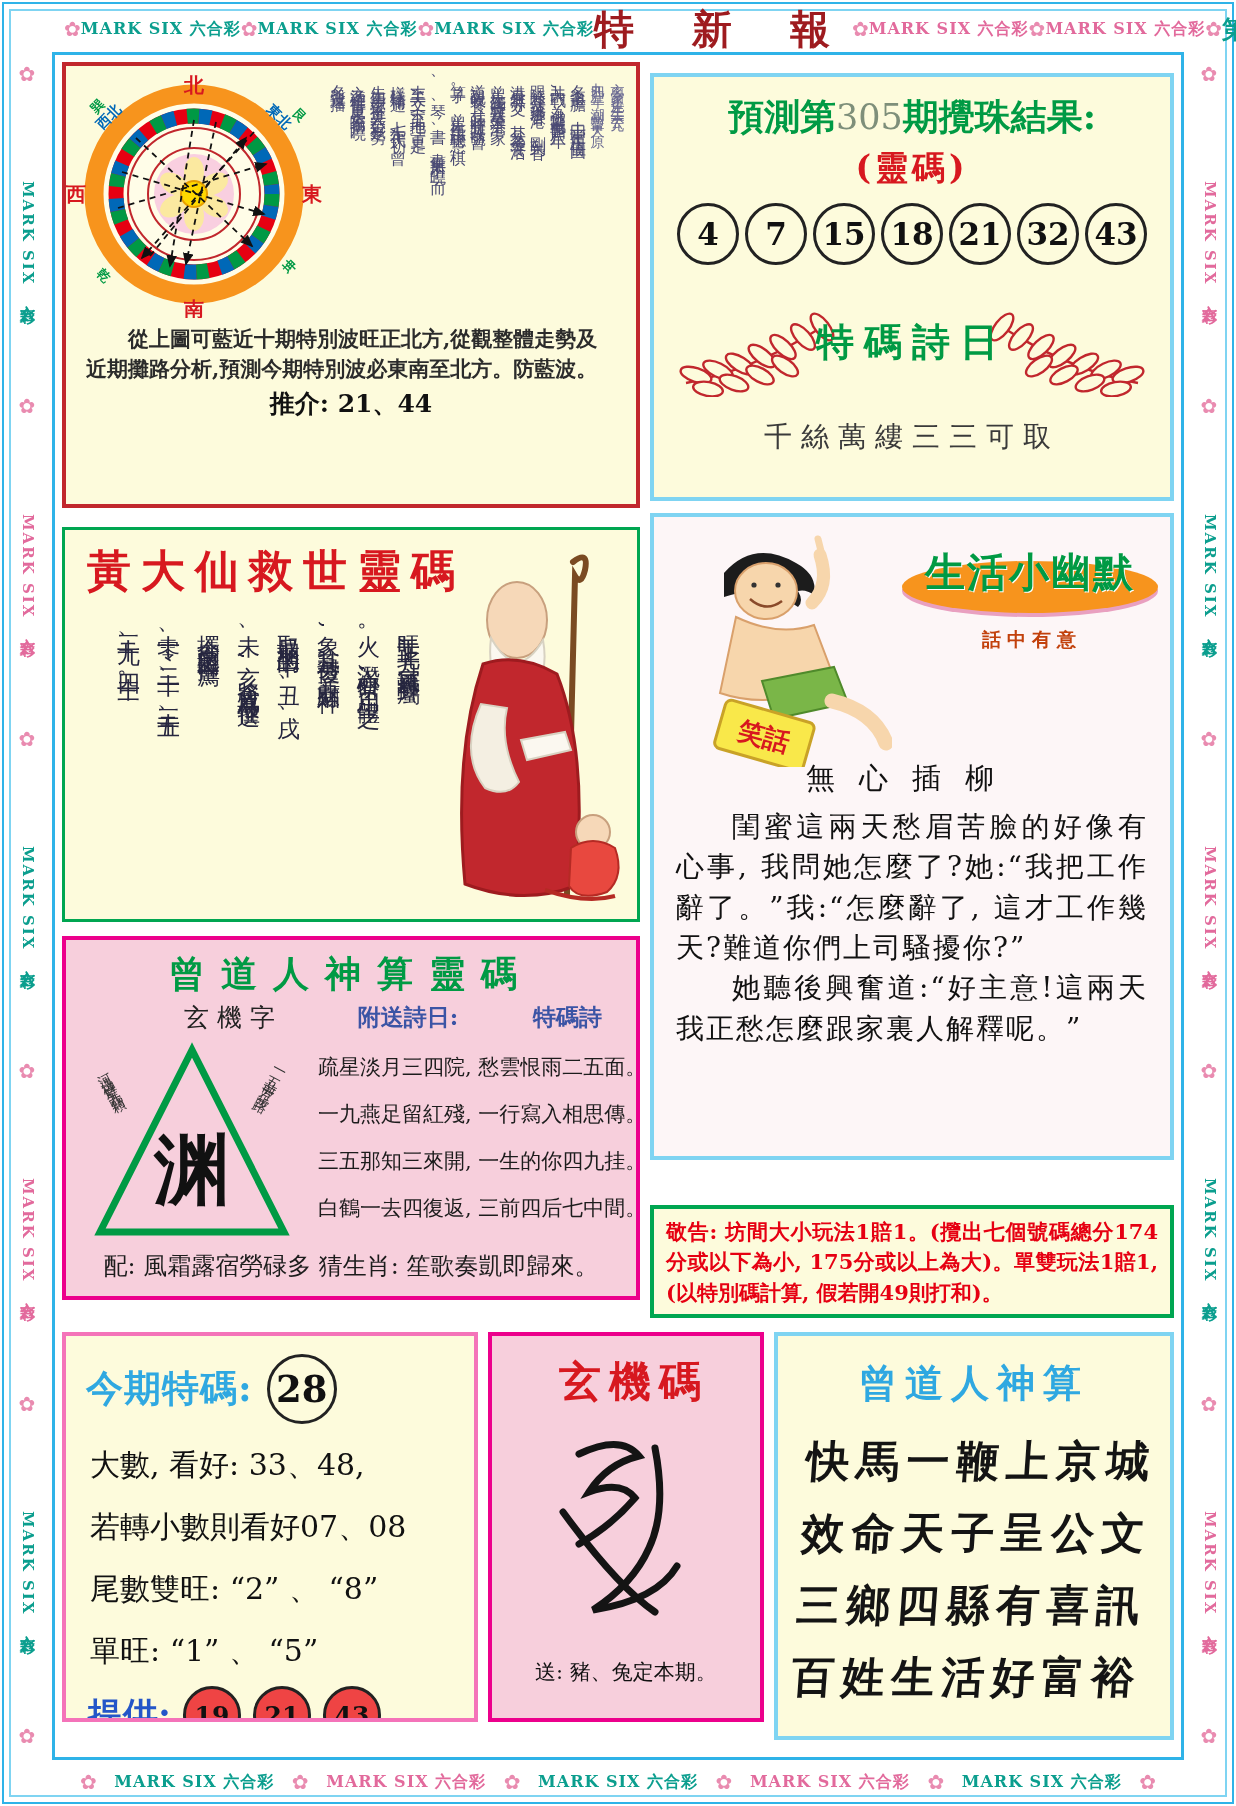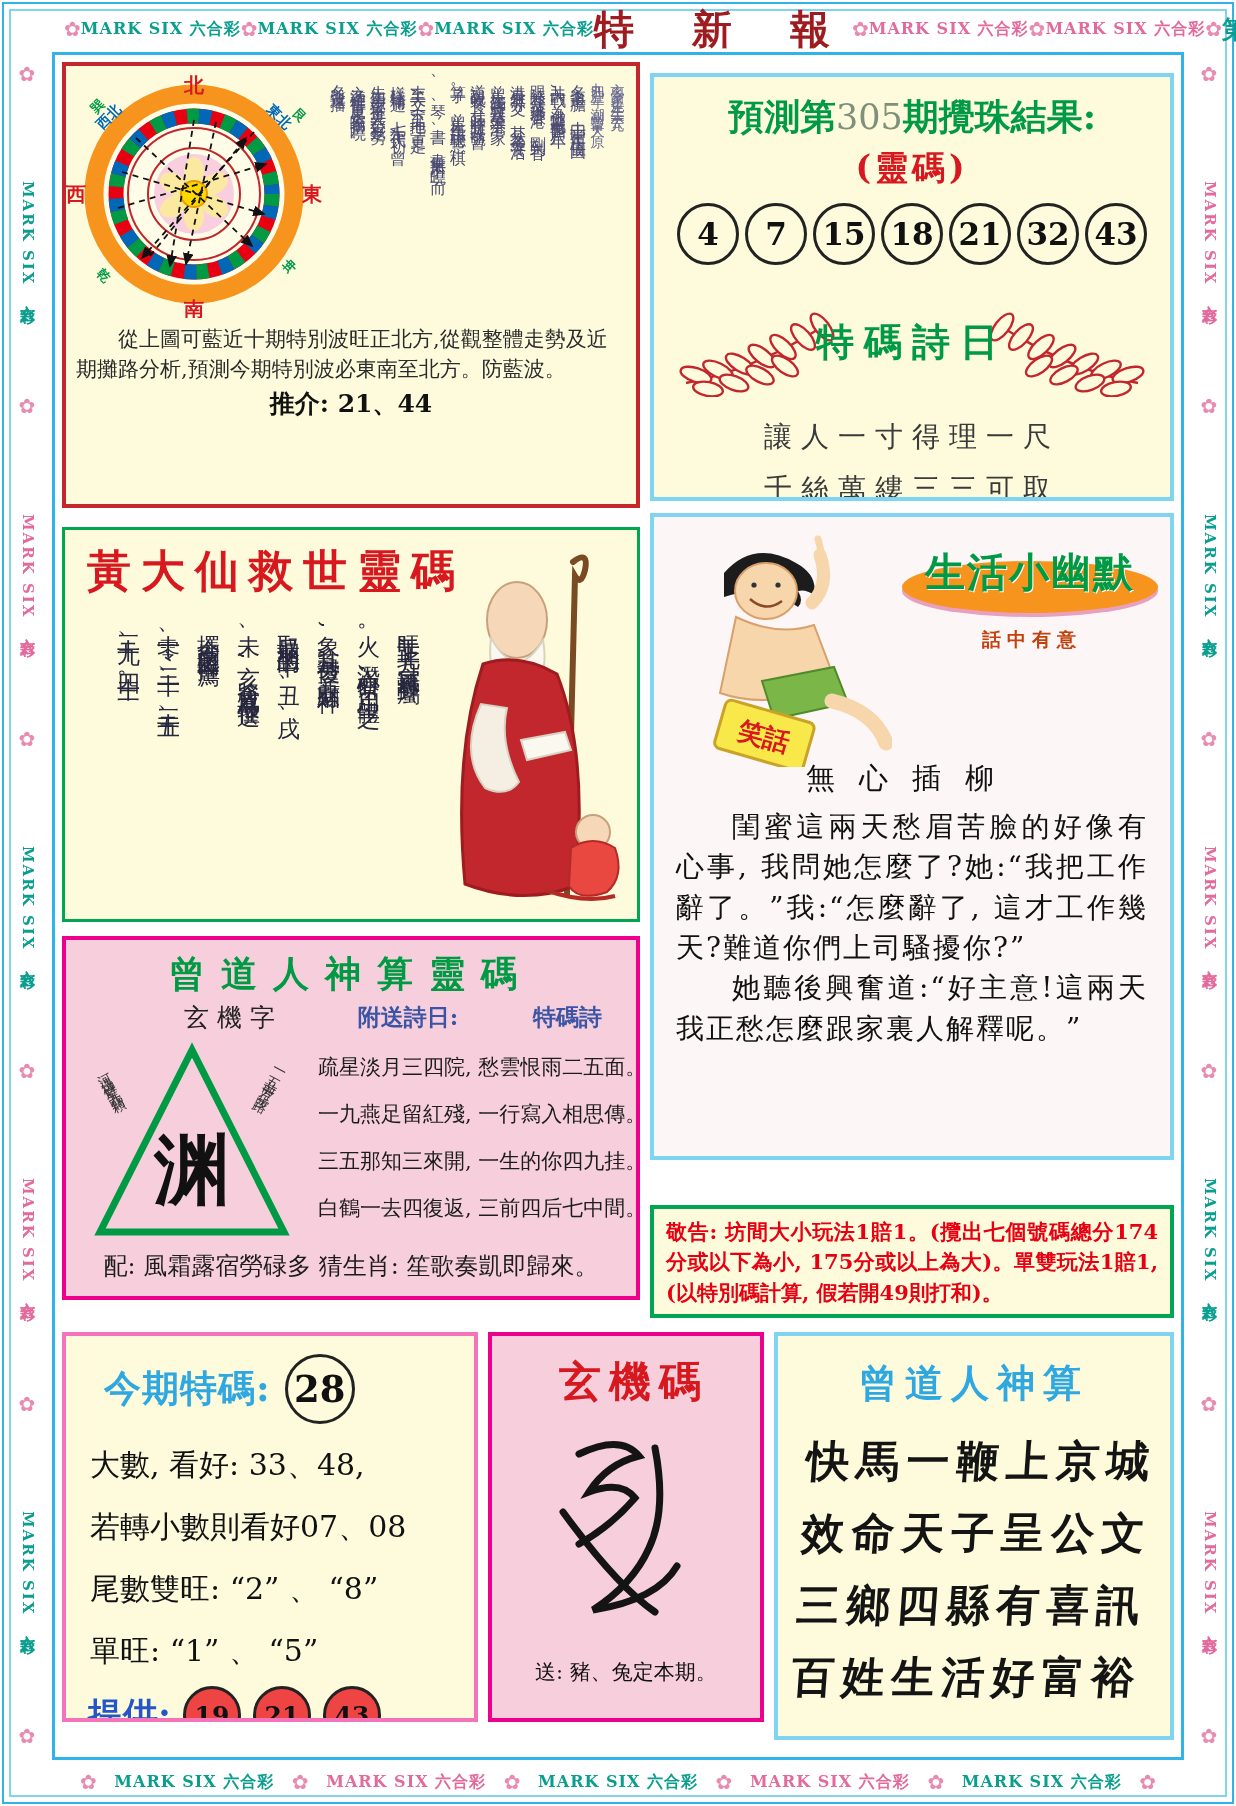--- a/index.html
+++ b/index.html
@@ -35,21 +35,21 @@
   .guide-titlebar{margin:12px 18px 4px;background:#009A44;border:2px solid #C1272D;height:58px;
                   display:flex;align-items:center;justify-content:center;}
   .guide-titlebar span{color:#FFF100;font-size:40px;font-weight:bold;letter-spacing:6px;
                        font-family:"DejaVu Serif","Liberation Serif",serif;text-shadow:1px 1px 0 #006B2F;}
   .guide-body{display:flex;margin-top:2px;}
   .compass-wrap{width:256px;flex:none;}
   .bio{writing-mode:vertical-rl;height:244px;margin-top:4px;margin-right:8px;flex:1;
        font-family:"DejaVu Serif","Liberation Serif",serif;color:#4A4A74;}
   .bio div{font-size:16px;line-height:20px;letter-spacing:4px;}
   .bio div.small{font-size:14px;color:#6A6A92;}
-  .guide-analysis{padding:2px 10px 0;font-size:21px;font-weight:normal;color:#2B2B2B;line-height:1.45;
+  .guide-analysis{padding:2px 20px 0;font-size:21px;font-weight:bold;color:#2B2B2B;line-height:1.45;
                   text-indent:2em;font-family:"DejaVu Serif","Liberation Serif",serif;}
   .guide-reco{text-align:center;font-size:25px;font-weight:bold;color:#111;margin-top:2px;
               font-family:"DejaVu Serif","Liberation Serif",serif;}
 
   
   #p-forecast{left:650px;top:73px;width:524px;height:428px;border:4px solid #7FD4F2;background:#FDFBDC;}
   .fc-title{margin-top:16px;text-align:center;font-weight:bold;font-size:36px;color:#009A44;
             font-family:"DejaVu Serif","Liberation Serif",serif;}
   .fc-title .issue{color:#7E8F7A;font-weight:normal;font-size:35px;}
   .fc-sub{text-align:center;color:#D7181F;font-size:33px;font-weight:bold;letter-spacing:4px;margin-top:4px;
@@ -107,21 +107,21 @@
   .joke p{margin:0;font-size:28px;line-height:1.44;letter-spacing:2px;color:#111;text-align:justify;
           text-indent:2em;font-family:"DejaVu Serif","Liberation Serif",serif;}
 
   
   #p-notice{left:650px;top:1205px;width:524px;height:113px;border:4px solid #00A651;background:#FDFBDC;}
   .notice-text{margin:8px 12px;font-size:21px;line-height:1.45;color:#E60012;font-weight:bold;text-align:justify;
                font-family:"DejaVu Serif","Liberation Serif",serif;}
 
   
   #p-special{left:62px;top:1332px;width:416px;height:390px;border:4px solid #F473B9;background:#FDFBDC;}
-  .sp-row1{display:flex;align-items:center;margin:18px 0 0 38px;gap:14px;}
+  .sp-row1{display:flex;align-items:center;margin:18px 0 0 20px;gap:14px;}
   .sp-label{color:#2FA8E1;font-size:37px;font-weight:bold;letter-spacing:1px;
             font-family:"DejaVu Serif","Liberation Serif",serif;}
   .sp-ball{width:64px;height:64px;border:3px solid #222;border-radius:50%;display:flex;align-items:center;
            justify-content:center;font-size:37px;font-weight:bold;color:#111;background:#FDFBDC;
            font-family:"DejaVu Serif","Liberation Serif",serif;}
   .sp-lines{margin:10px 0 0 24px;color:#111;font-family:"DejaVu Serif","Liberation Serif",serif;}
   .sp-lines div{font-size:30px;line-height:62px;white-space:nowrap;}
   .sp-prov{display:flex;align-items:center;gap:12px;margin:4px 0 0 22px;}
   .prov-label{color:#2456C8;font-size:35px;font-weight:bold;font-family:"DejaVu Serif","Liberation Serif",serif;}
   .prov-ball{width:52px;height:52px;border:3px solid #222;border-radius:50%;display:flex;align-items:center;
@@ -309,21 +309,20 @@
           <ellipse cx="36" cy="110" rx="7" ry="15" transform="rotate(-80 36 110)"></ellipse>
           <ellipse cx="62" cy="104" rx="7" ry="15" transform="rotate(-70 62 104)"></ellipse>
           <ellipse cx="88" cy="96" rx="7" ry="15" transform="rotate(-62 88 96)"></ellipse>
           <ellipse cx="113" cy="87" rx="7" ry="15" transform="rotate(-55 113 87)"></ellipse>
         </g>
         <use href="#branchL" transform="translate(480,0) scale(-1,1)"></use>
         <text x="240" y="76" text-anchor="middle" font-size="38" font-weight="bold" fill="#009A44" letter-spacing="10" font-family="DejaVu Serif,serif">特碼詩日</text>
       </svg>
     </div>
     <div class="fc-poem">
-      <div>讓人一寸得理一尺</div>
       <div>千絲萬縷三三可取</div>
     </div>
   </div>
 
   <div class="panel" id="p-wts">
     <div class="wts-title">黃大仙救世靈碼</div>
     <div class="wts-cols">
       <div>旺于正北方,寅屬離卦屬</div>
       <div>火。潛心察研,用生體之</div>
       <div>象,其勢甚優,兼顧財神</div>

